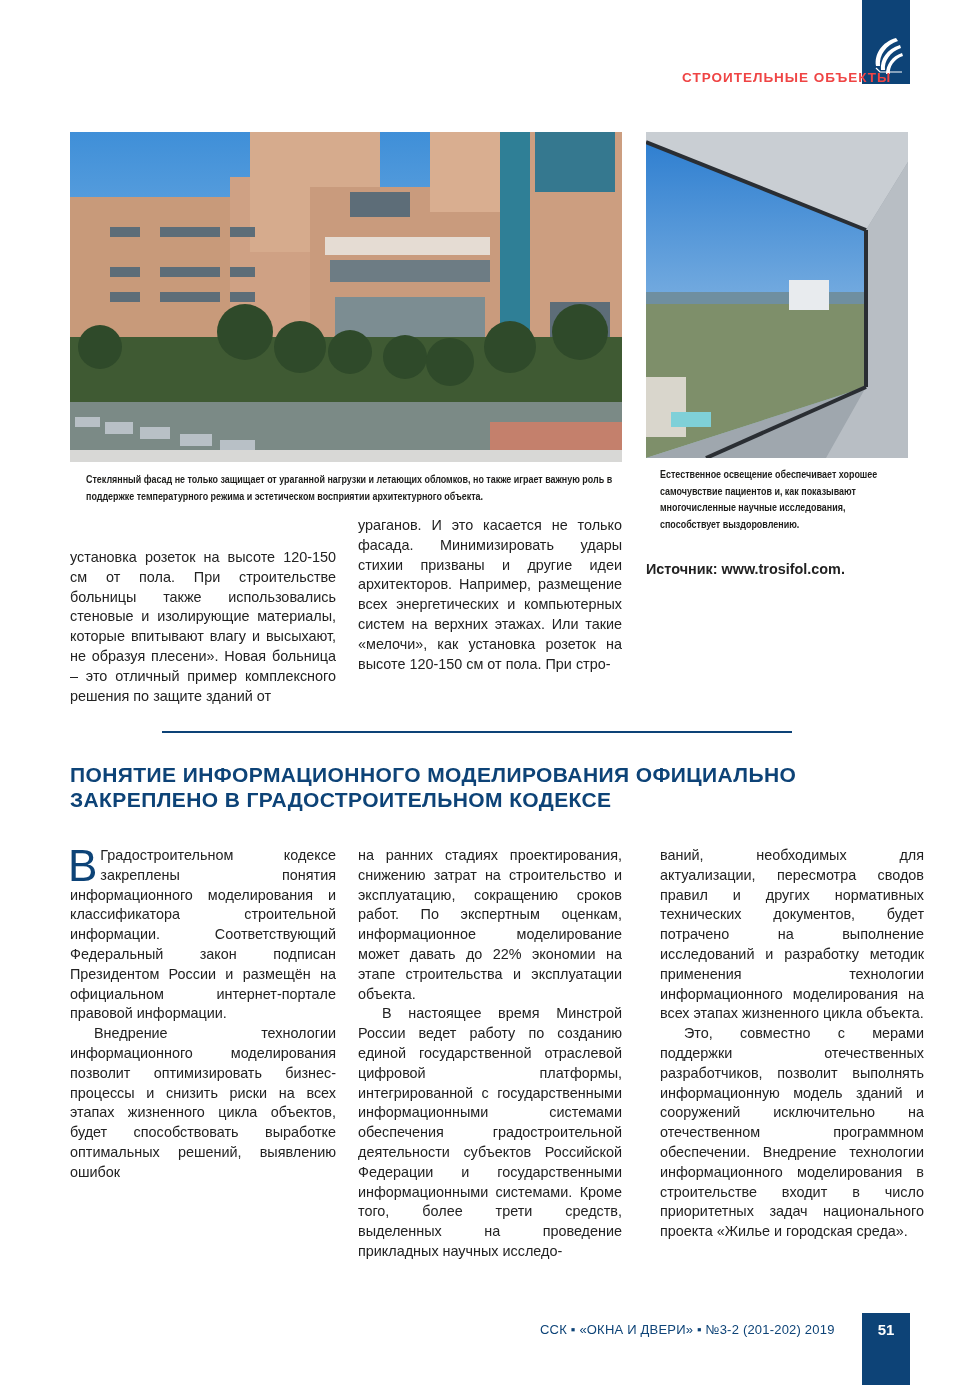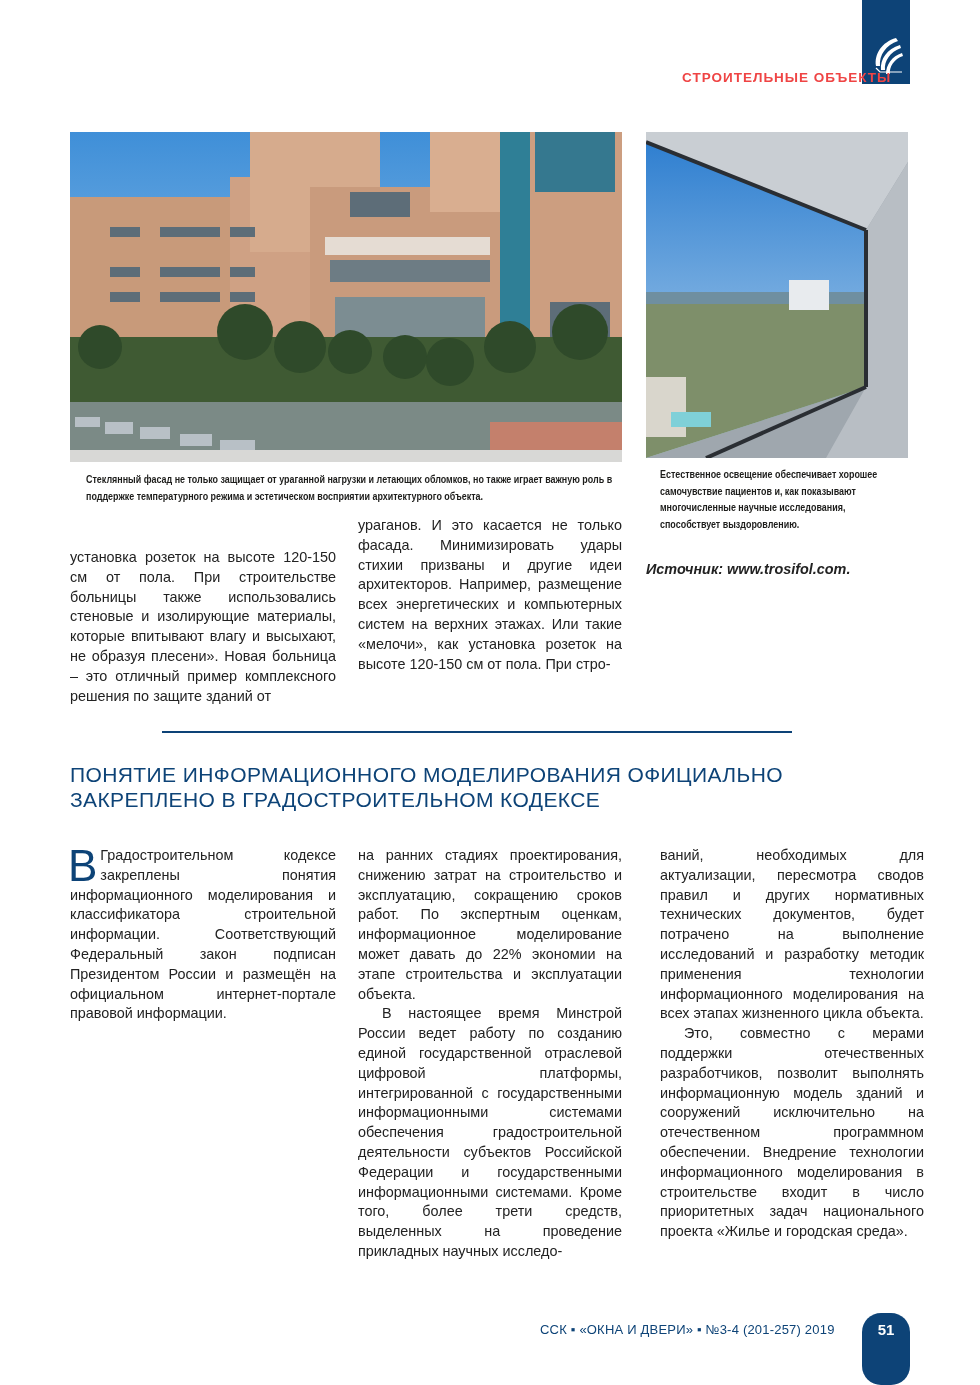--- a/index.html
+++ b/index.html
@@ -17,32 +17,32 @@
   .caption { position: absolute; font-family: "Liberation Sans", sans-serif; font-size: 10.4px; font-weight: bold; line-height: 16.5px; color: #1d1d1b; transform: scaleX(0.86); transform-origin: left top; }
   .caption-main { left: 86px; top: 472px; width: 625px; }
   .caption-side { left: 660px; top: 467px; width: 283px; }
 
   .col { position: absolute; font-size: 14.4px; line-height: 19.8px; color: #222; }
   .col p { text-align: justify; text-align-last: left; }
   .col .indent { text-indent: 24px; }
   .top-col1 { left: 70px; top: 548px; width: 266px; }
   .top-col2 { left: 358px; top: 516px; width: 264px; }
   .top-col3 { left: 646px; top: 548px; width: 264px; }
-  .source { margin-top: 12px; text-align: right !important; font-weight: bold; font-style: italic; }
+  .source { margin-top: 12px; text-align: right !important; font-weight: bold; }
 
   .divider { position: absolute; left: 162px; top: 731px; width: 630px; height: 2px; background: #0d4377; }
-  .headline { position: absolute; left: 70px; top: 762px; width: 840px; font-size: 21px; font-weight: normal; line-height: 25px; color: #0d4377; letter-spacing: 0.4px; }
+  .headline { position: absolute; left: 70px; top: 762px; width: 840px; font-size: 21px; font-weight: bold; line-height: 25px; color: #0d4377; letter-spacing: 0.4px; }
 
   .bot-col1 { left: 70px; top: 846px; width: 266px; }
   .bot-col2 { left: 358px; top: 846px; width: 264px; }
   .bot-col3 { left: 660px; top: 846px; width: 264px; }
   .dropcap { float: left; font-size: 44px; line-height: 36px; color: #0d4377; margin: 2px 3px 0 -2px; font-weight: normal; }
 
   .footer-text { position: absolute; left: 540px; top: 1322px; font-size: 13px; color: #0d4377; letter-spacing: 0.2px; }
-  .page-tab { position: absolute; left: 862px; top: 1313px; width: 48px; height: 72px; background: #0d4377; border-radius: 19px; }
+  .page-tab { position: absolute; left: 862px; top: 1313px; width: 48px; height: 72px; background: #0d4377; }
   .page-num { position: absolute; left: 0; top: 8px; width: 48px; text-align: center; color: #fff; font-weight: bold; font-size: 15px; }
 </style>
 </head>
 <body>
 
 <div class="logo-tab">
   <svg width="36" height="46" viewBox="0 0 36 46">
     <path d="M8 34 C6 22 14 10 28 6 L30 9 C18 13 11 23 12 34 Z" fill="#fff"></path>
     <path d="M13 38 C12 27 19 17 32 13 L33 16 C22 20 16 29 17 38 Z" fill="#fff"></path>
     <path d="M18 42 C18 33 24 24 34 21 L35 24 C26 27 21 35 22 42 Z" fill="#fff"></path>
@@ -142,26 +142,27 @@
 </div>
 <div class="col top-col3">
   <p class="source">Источник: www.trosifol.com.</p>
 </div>
 
 <div class="divider"></div>
 <h1 class="headline">ПОНЯТИЕ ИНФОРМАЦИОННОГО МОДЕЛИРОВАНИЯ ОФИЦИАЛЬНО ЗАКРЕПЛЕНО В ГРАДОСТРОИТЕЛЬНОМ КОДЕКСЕ</h1>
 
 <div class="col bot-col1">
   <p><span class="dropcap">В</span><span>Градостроительном кодексе закреплены понятия информационного моделирования и классификатора строительной информации. Соответствующий Федеральный закон подписан Президентом России и размещён на официальном интернет-портале правовой информации.</span></p>
+  <p class="indent">Внедрение технологии информационного моделирования позволит оптимизировать бизнес-процессы и снизить риски на всех этапах жизненного цикла объектов, будет способствовать выработке оптимальных решений, выявлению ошибок</p>
 </div>
 <div class="col bot-col2">
   <p>на ранних стадиях проектирования, снижению затрат на строительство и эксплуатацию, сокращению сроков работ. По экспертным оценкам, информационное моделирование может давать до 22% экономии на этапе строительства и эксплуатации объекта.</p>
   <p class="indent">В настоящее время Минстрой России ведет работу по созданию единой государственной отраслевой цифровой платформы, интегрированной с государственными информационными системами обеспечения градостроительной деятельности субъектов Российской Федерации и государственными информационными системами. Кроме того, более трети средств, выделенных на проведение прикладных научных исследо-</p>
 </div>
 <div class="col bot-col3">
   <p>ваний, необходимых для актуализации, пересмотра сводов правил и других нормативных технических документов, будет потрачено на выполнение исследований и разработку методик применения технологии информационного моделирования на всех этапах жизненного цикла объекта.</p>
   <p class="indent">Это, совместно с мерами поддержки отечественных разработчиков, позволит выполнять информационную модель зданий и сооружений исключительно на отечественном программном обеспечении. Внедрение технологии информационного моделирования в строительстве входит в число приоритетных задач национального проекта «Жилье и городская среда».</p>
 </div>
 
-<div class="footer-text">ССК ▪ «ОКНА И ДВЕРИ» ▪ №3-4 (201-257) 2019</div>
+<div class="footer-text">ССК ▪ «ОКНА И ДВЕРИ» ▪ №3-2 (201-202) 2019</div>
 <div class="page-tab">
   <div class="page-num">51</div>
 </div>
 
 </body></html>

